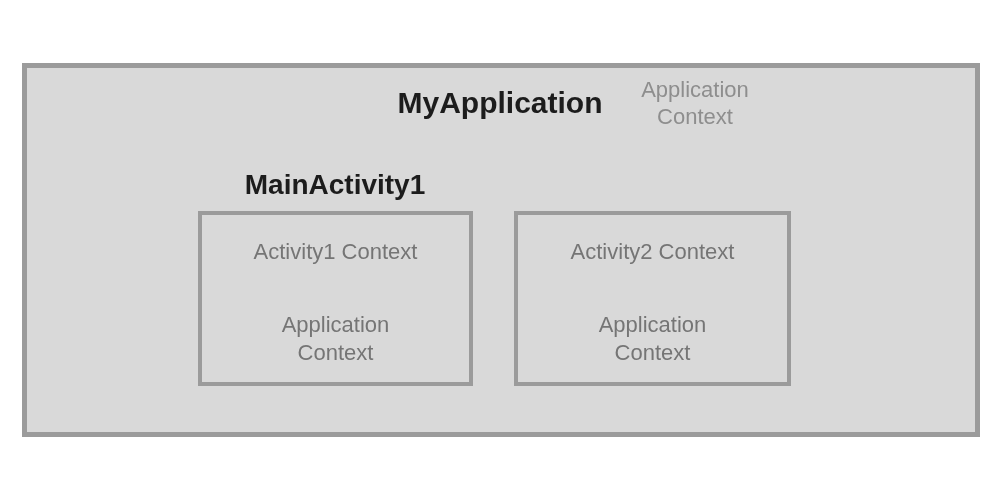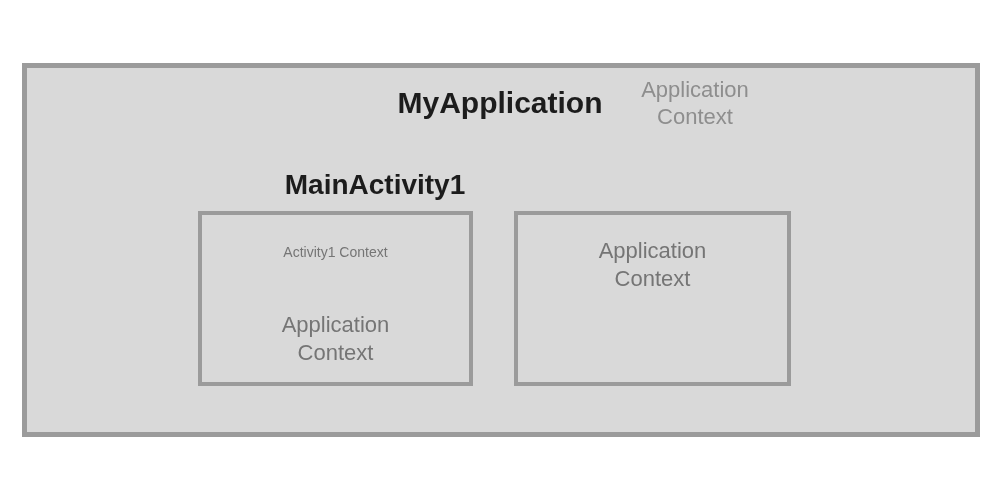--- a/index.html
+++ b/index.html
@@ -50,38 +50,38 @@
   .activity-title {
     position: absolute;
     top: 101px;
     transform: translateX(-50%);
     font-size: 28px;
     font-weight: 700;
     line-height: 32px;
     color: var(--title);
     white-space: nowrap;
   }
-  .activity-title.t1 { left: 308px; margin-left: 40px; }
+  .activity-title.t1 { left: 308px; }
   .activity-title.t2 { left: 625px; }
   .inner-box {
     position: absolute;
     top: 143px;
     height: 175px;
     background: var(--fill);
     border: 4px solid var(--border);
     display: flex;
     flex-direction: column;
     align-items: center;
     padding-top: 22px;
     gap: 44px;
   }
   .inner-box.b1 { left: 171px; width: 275px; }
   .inner-box.b2 { left: 487px; width: 277px; }
   .ctx-label {
-    font-size: 14px;
+    font-size: 22px;
     line-height: 30px;
     color: var(--gray_text);
     white-space: nowrap;
     text-align: right;
   }
   .app-ctx-label {
     font-size: 22px;
     line-height: 28px;
     width: 150px;
     text-align: center;
@@ -100,17 +100,18 @@
 
     <div class="activity-title t1">MainActivity1</div>
 
 
     <div class="inner-box b1">
       <div class="ctx-label">Activity1 Context</div>
       <div class="app-ctx-label">Application Context</div>
     </div>
 
     <div class="inner-box b2">
+      <div class="ctx-label">Activity2 Context</div>
       <div class="app-ctx-label">Application Context</div>
     </div>
 
   </div>
 </div>
 
 </body></html>

